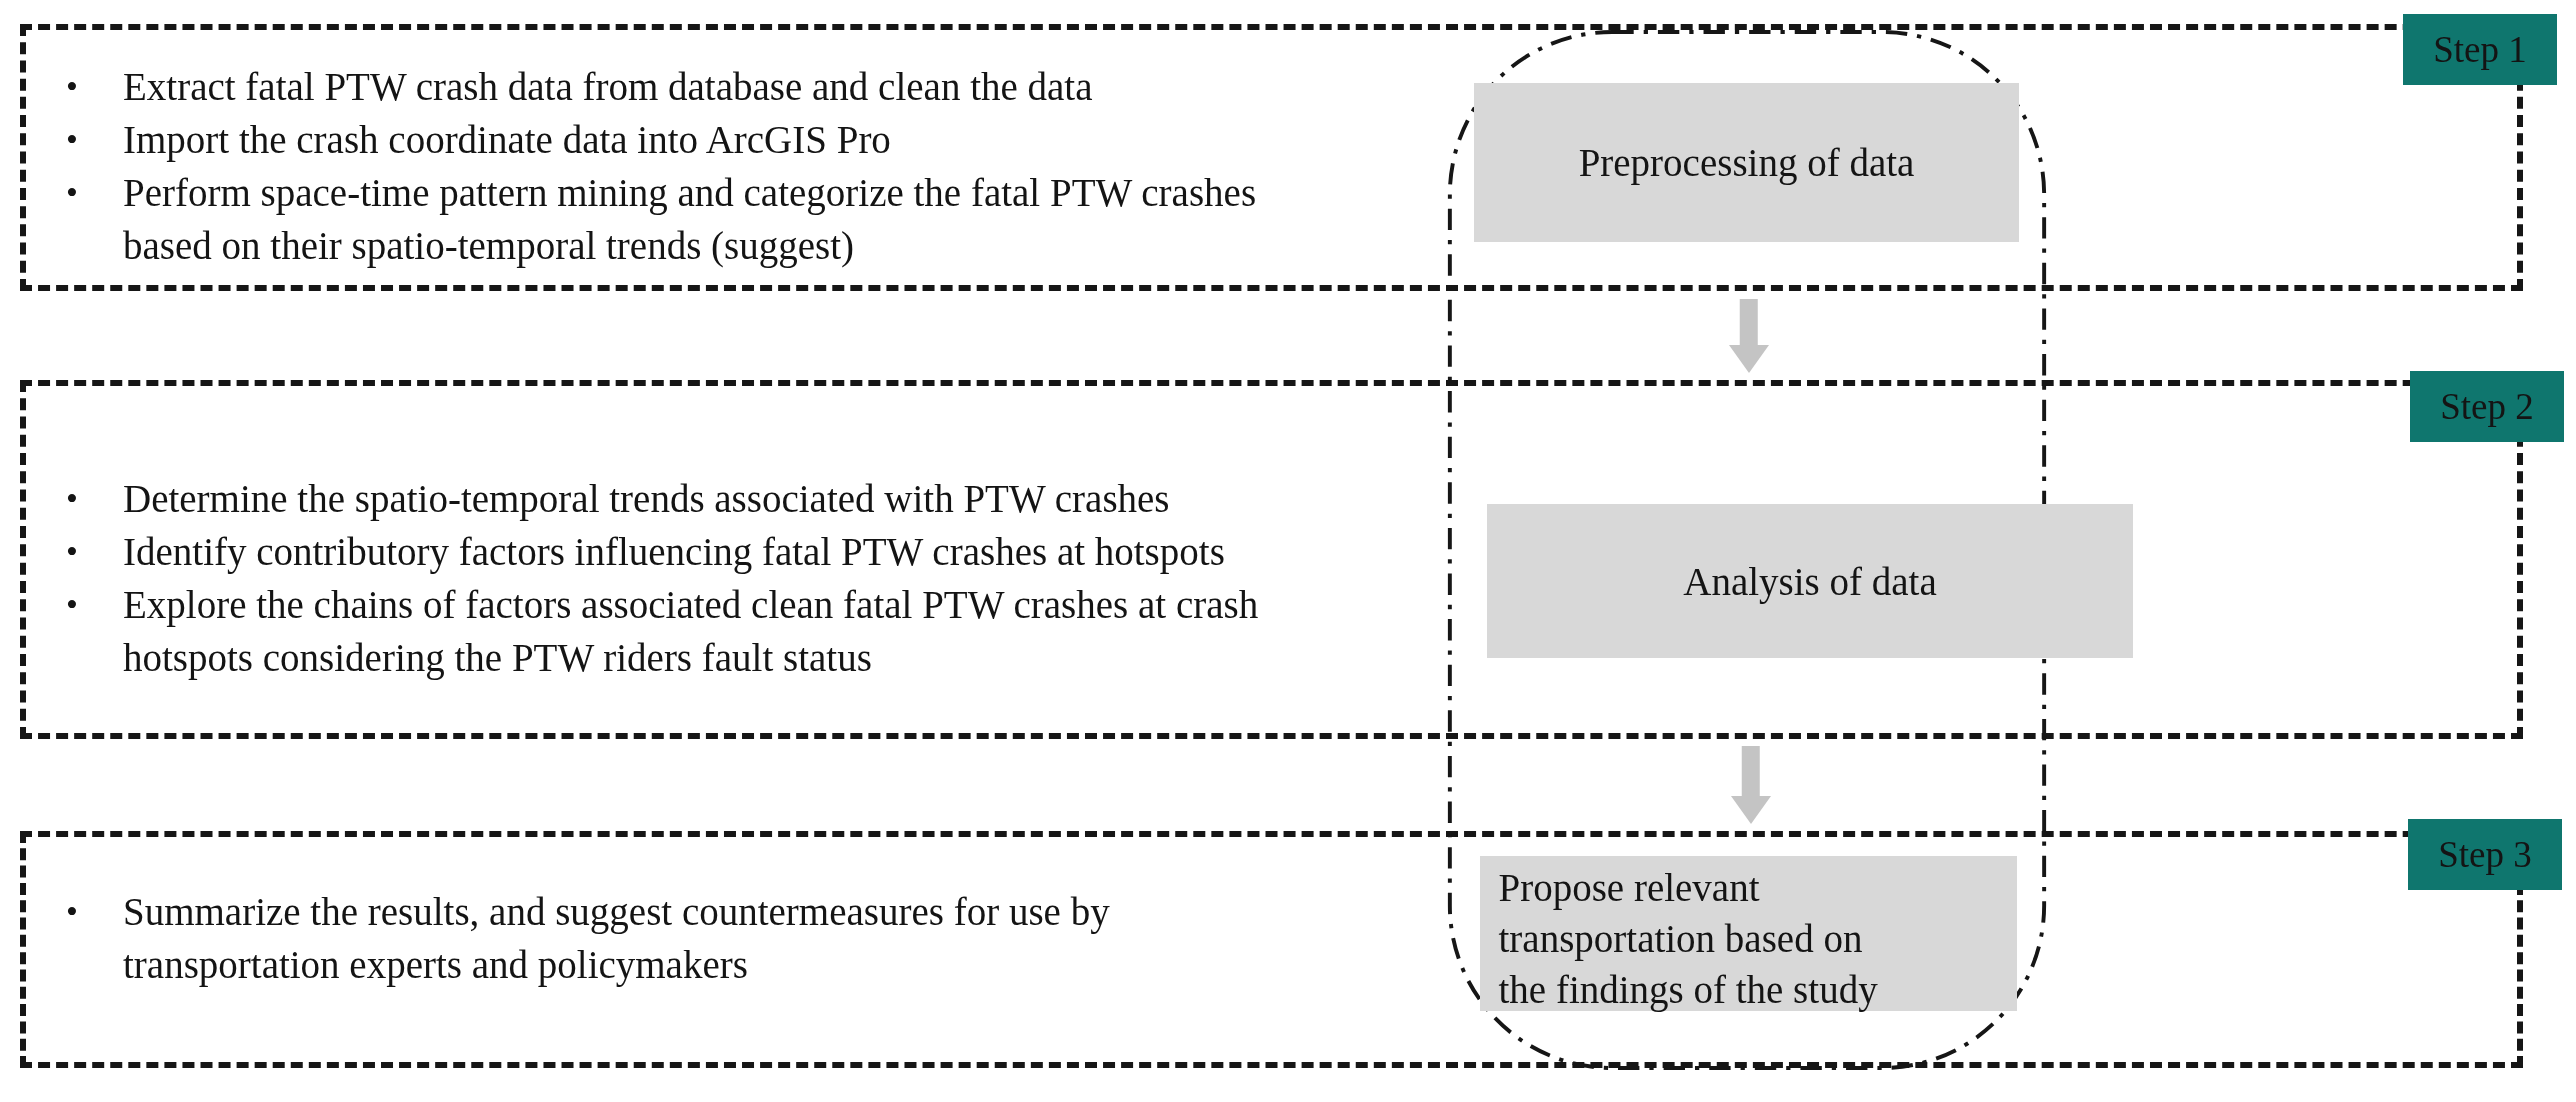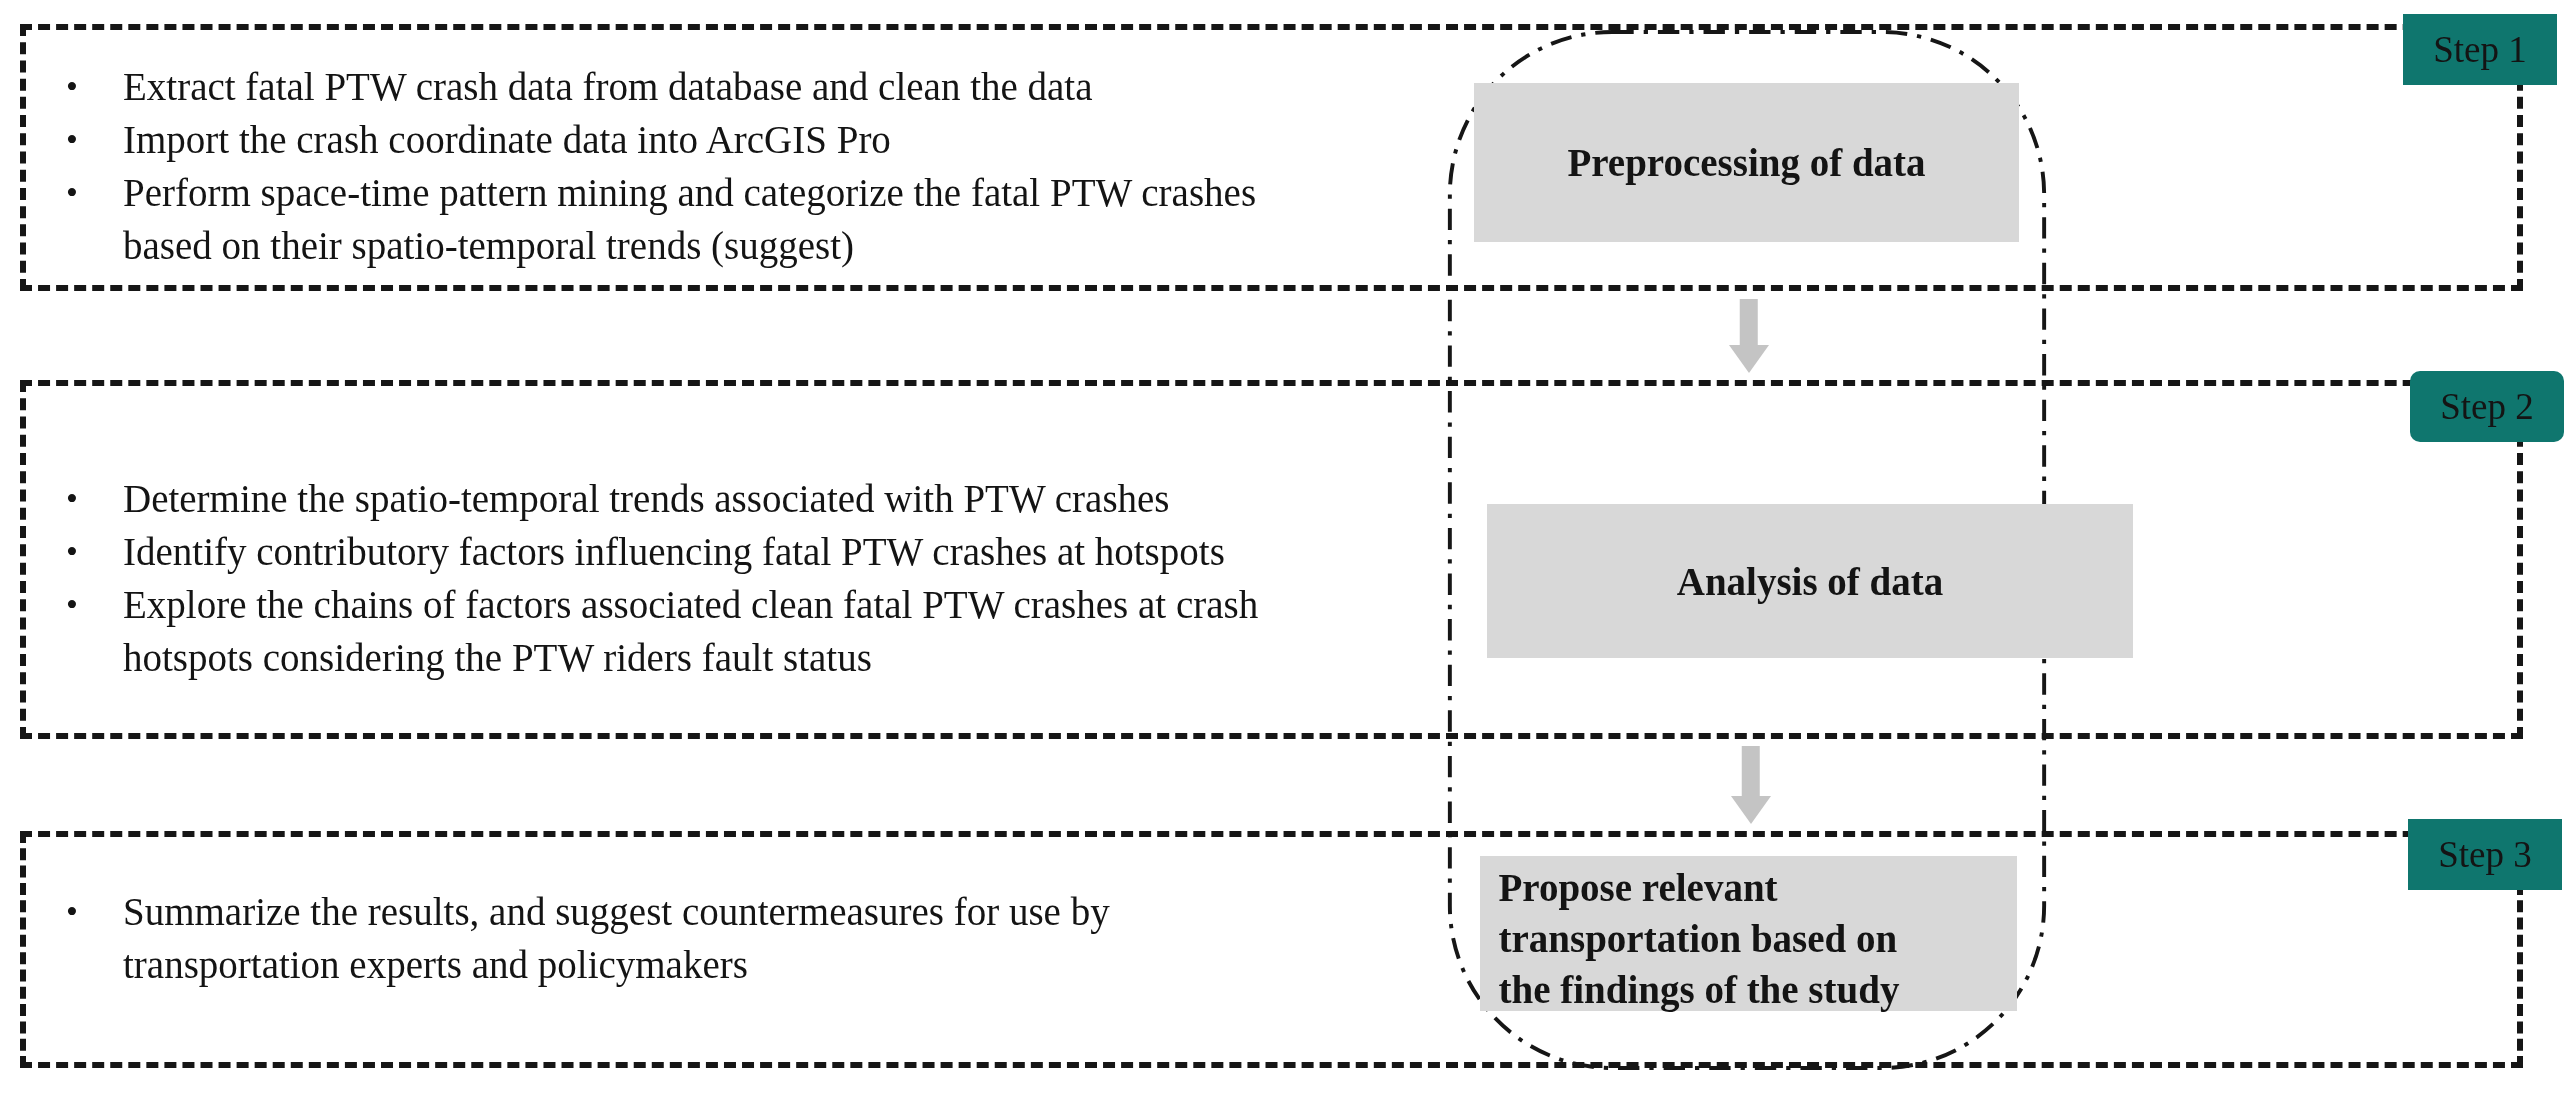--- a/index.html
+++ b/index.html
@@ -55,41 +55,40 @@
     height: 71px;
     background: #0f766e;
     display: flex;
     align-items: center;
     justify-content: center;
     font-size: 37px;
     z-index: 6;
     white-space: nowrap;
   }
   #step1-label { left: 2403px; top: 14.3px; }
-  #step2-label { left: 2410px; top: 371px; border-radius: 10px; }
+  #step2-label { left: 2410px; top: 371px; }
   #step3-label { left: 2408px; top: 819px; }
 
   
   #process-column {
     position: absolute;
     left: 1447px;
     top: 28.5px;
     width: 600px;
     height: 1042px;
     z-index: 1;
   }
 
   
   .process-box {
     position: absolute;
     background: #d8d8d8;
     font-size: 39px;
     z-index: 3;
     box-sizing: border-box;
-    font-weight: bold;
   }
   .process-box.centered {
     display: flex;
     align-items: center;
     justify-content: center;
   }
   #process-1 { left: 1474px; top: 83px;  width: 545px; height: 159px; }
   #process-2 { left: 1476px; top: 504px;  width: 646px; height: 154px; margin-left: 11px; }
   #process-3 {
     left: 1480px; top: 856px; width: 537px; height: 155px;

